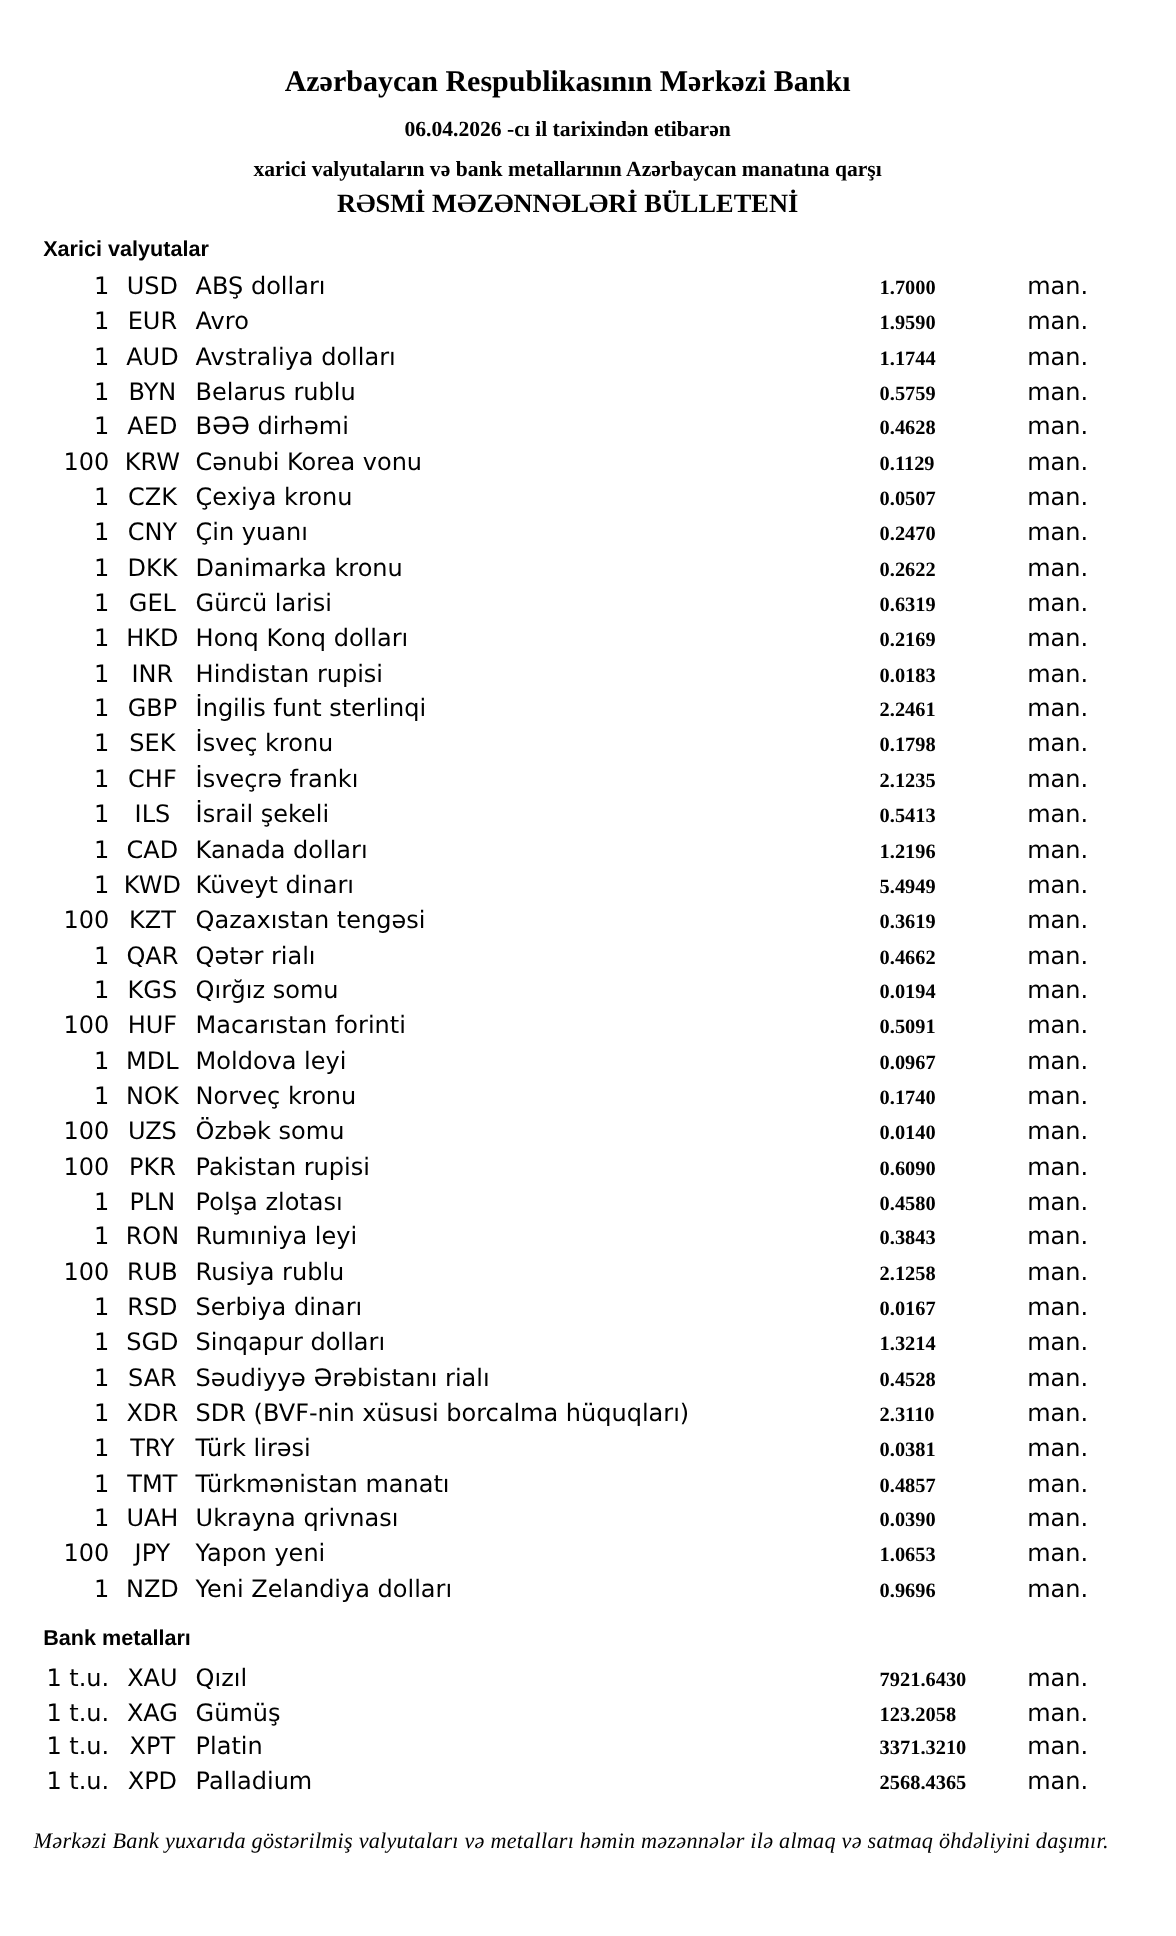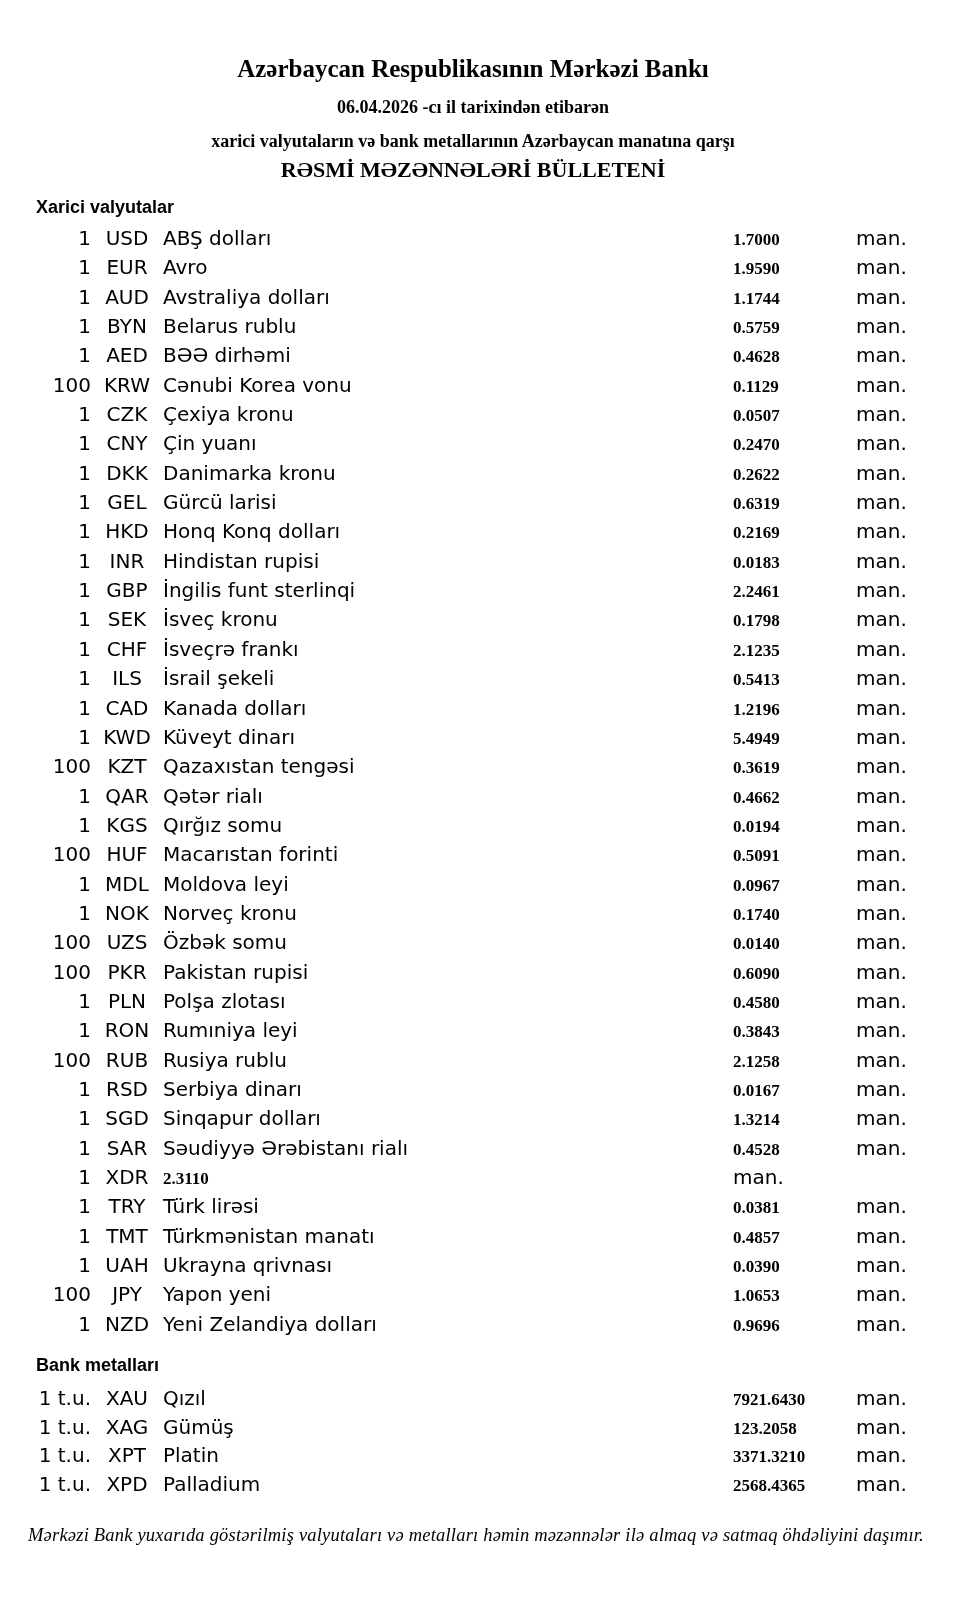--- a/index.html
+++ b/index.html
@@ -349,20 +349,21 @@
     <span class="cell qty">1</span>
     <span class="cell code">SAR</span>
     <span class="cell name">Səudiyyə Ərəbistanı rialı</span>
     <span class="cell rate">0.4528</span>
     <span class="cell unit">man.</span>
   </div>
 
   <div class="row">
     <span class="cell qty">1</span>
     <span class="cell code">XDR</span>
+    <span class="cell name">SDR (BVF-nin xüsusi borcalma hüquqları)</span>
     <span class="cell rate">2.3110</span>
     <span class="cell unit">man.</span>
   </div>
 
   <div class="row">
     <span class="cell qty">1</span>
     <span class="cell code">TRY</span>
     <span class="cell name">Türk lirəsi</span>
     <span class="cell rate">0.0381</span>
     <span class="cell unit">man.</span>

